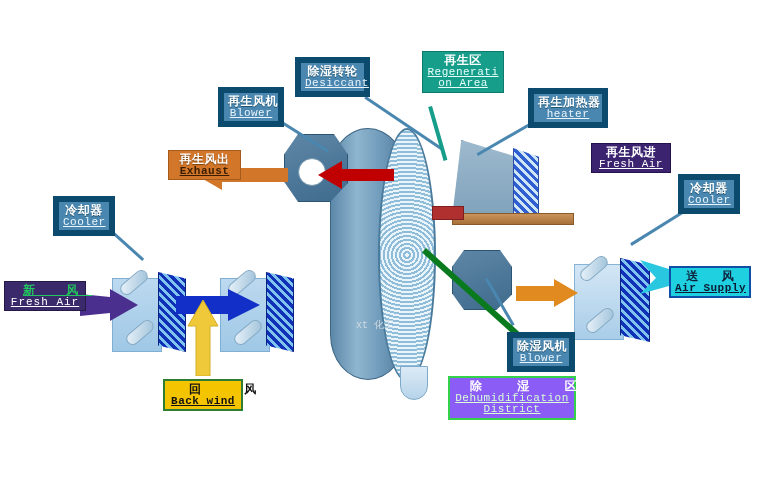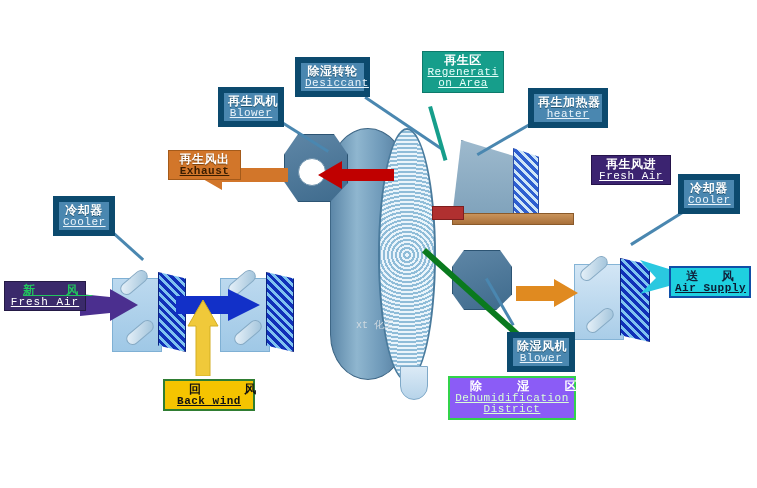--- a/index.html
+++ b/index.html
@@ -17,21 +17,21 @@
   .lab-blue .en{color:#eaf4fb;}
 
   .lab-teal{background:#169e8b;color:#ffffff;border:1px solid #0d7a6b;}
   .lab-teal .cn{color:#ffffff;}
   .lab-teal .en{color:#e6fffb;}
 
   .lab-orange{background:#d2762a;border:1px solid #a45a1a;}
   .lab-orange .cn{color:#ffffff;text-shadow:0 1px 1px #6f3a08;}
   .lab-orange .en{color:#3a1d00;font-weight:700;}
 
-  .lab-purple{background:#3b2370;border:1px solid #24134a;margin-top:12px;}
+  .lab-purple{background:#3b2370;border:1px solid #24134a;}
   .lab-purple .cn{color:#ffffff;}
   .lab-purple .en{color:#ffffff;}
 
   .lab-purple2{background:#3a2a6b;border:1px solid #241a45;}
   .lab-purple2 .cn{color:#22c55e;letter-spacing:14px;padding-left:14px;text-decoration:underline;}
   .lab-purple2 .en{color:#ffffff;letter-spacing:1px;}
 
   .lab-yellow{background:#f5c400;border:2px solid #2f7d32;}
   .lab-yellow .cn{color:#111111;letter-spacing:20px;padding-left:20px;}
   .lab-yellow .en{color:#111111;font-weight:700;}
@@ -203,21 +203,21 @@
   <div class="lab lab-blue" style="left:53px;top:196px;width:62px;">
     <span class="cn">冷却器</span>
     <span class="en">Cooler</span>
   </div>
 
   <div class="lab lab-purple2" style="left:4px;top:281px;width:82px;">
     <span class="cn">新 风</span>
     <span class="en">Fresh Air</span>
   </div>
 
-  <div class="lab lab-yellow" style="left:163px;top:379px;width:92px;">
+  <div class="lab lab-yellow" style="left:163px;top:379px;width:80px;">
     <span class="cn">回 风</span>
     <span class="en">Back wind</span>
   </div>
 
   <div class="lab lab-green" style="left:448px;top:376px;width:128px;">
     <span class="cn">除 湿 区</span>
     <span class="en">Dehumidification</span>
     <span class="en">District</span>
   </div>
 

